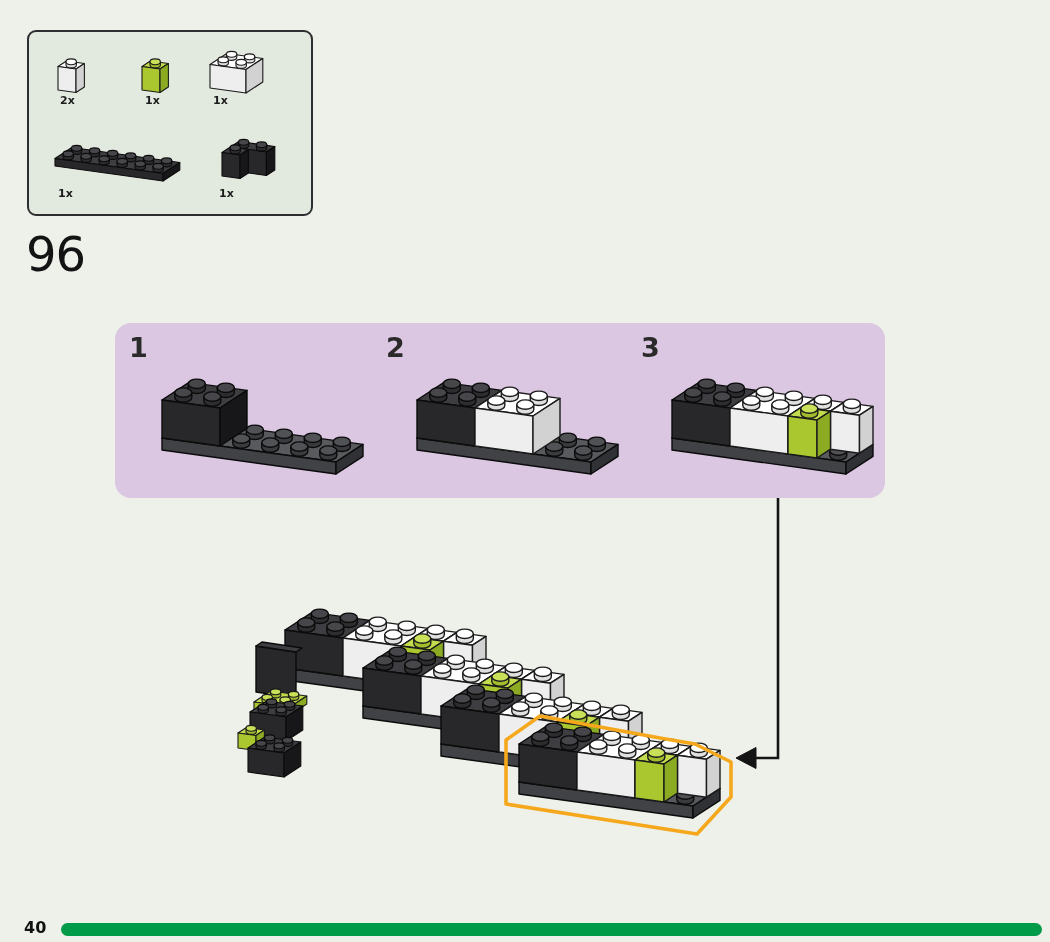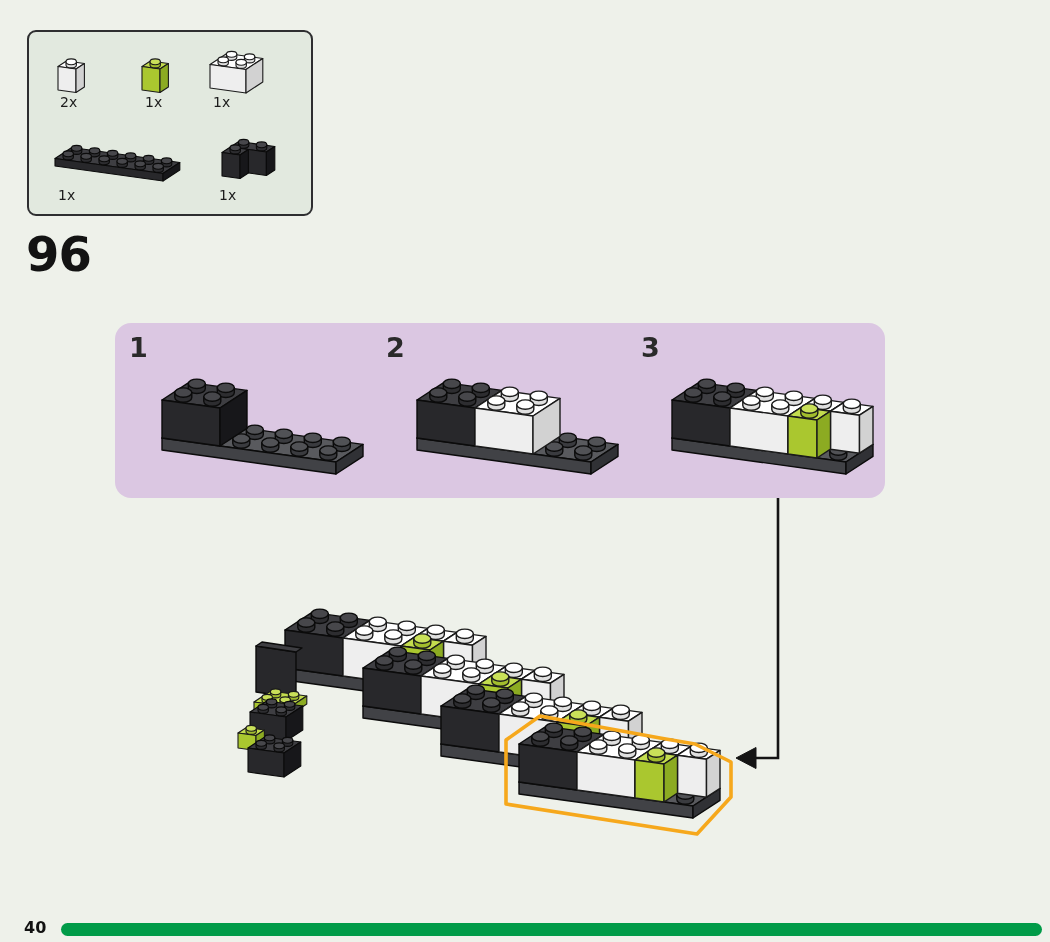--- a/index.html
+++ b/index.html
@@ -1,22 +1,22 @@
 <!DOCTYPE html>
 <html><head>
 <meta charset="utf-8">
 <style>
   *{margin:0;padding:0;box-sizing:border-box}
   html,body{width:1050px;height:942px}
   body{position:relative;background:#eef1ea;font-family:"DejaVu Sans","Liberation Sans",sans-serif;overflow:hidden}
   .parts-box{position:absolute;left:27px;top:30px;width:286px;height:186px;background:#e2e9df;border:2.5px solid #2e2e30;border-radius:9px;z-index:1}
   .substeps-panel{position:absolute;left:115px;top:323px;width:770px;height:175px;background:#dbc7e2;border-radius:16px;z-index:1}
   #scene{position:absolute;left:0;top:0;z-index:2;pointer-events:none}
-  .step-number{position:absolute;left:26px;top:226px;font-size:48px;font-weight:700;color:#131313;letter-spacing:-1px;z-index:3}
-  .count-label{position:absolute;font-size:14px;font-weight:400;color:#1c1c1c;z-index:3}
+  .step-number{position:absolute;left:26px;top:226px;font-size:48px;font-weight:400;color:#131313;letter-spacing:-1px;z-index:3}
+  .count-label{position:absolute;font-size:11px;font-weight:700;color:#1c1c1c;z-index:3}
   .sub-num{position:absolute;font-size:27px;font-weight:700;color:#2a2a2a;z-index:3}
   .page-number{position:absolute;left:24px;top:918px;font-size:16px;font-weight:700;color:#111;z-index:3}
   .progress-bar{position:absolute;left:61px;top:923px;width:981px;height:13px;border-radius:7px;background:#009b48;z-index:3}
 </style>
 </head>
 <body>
 
 <div class="page">
 
   <div class="parts-box"></div>

